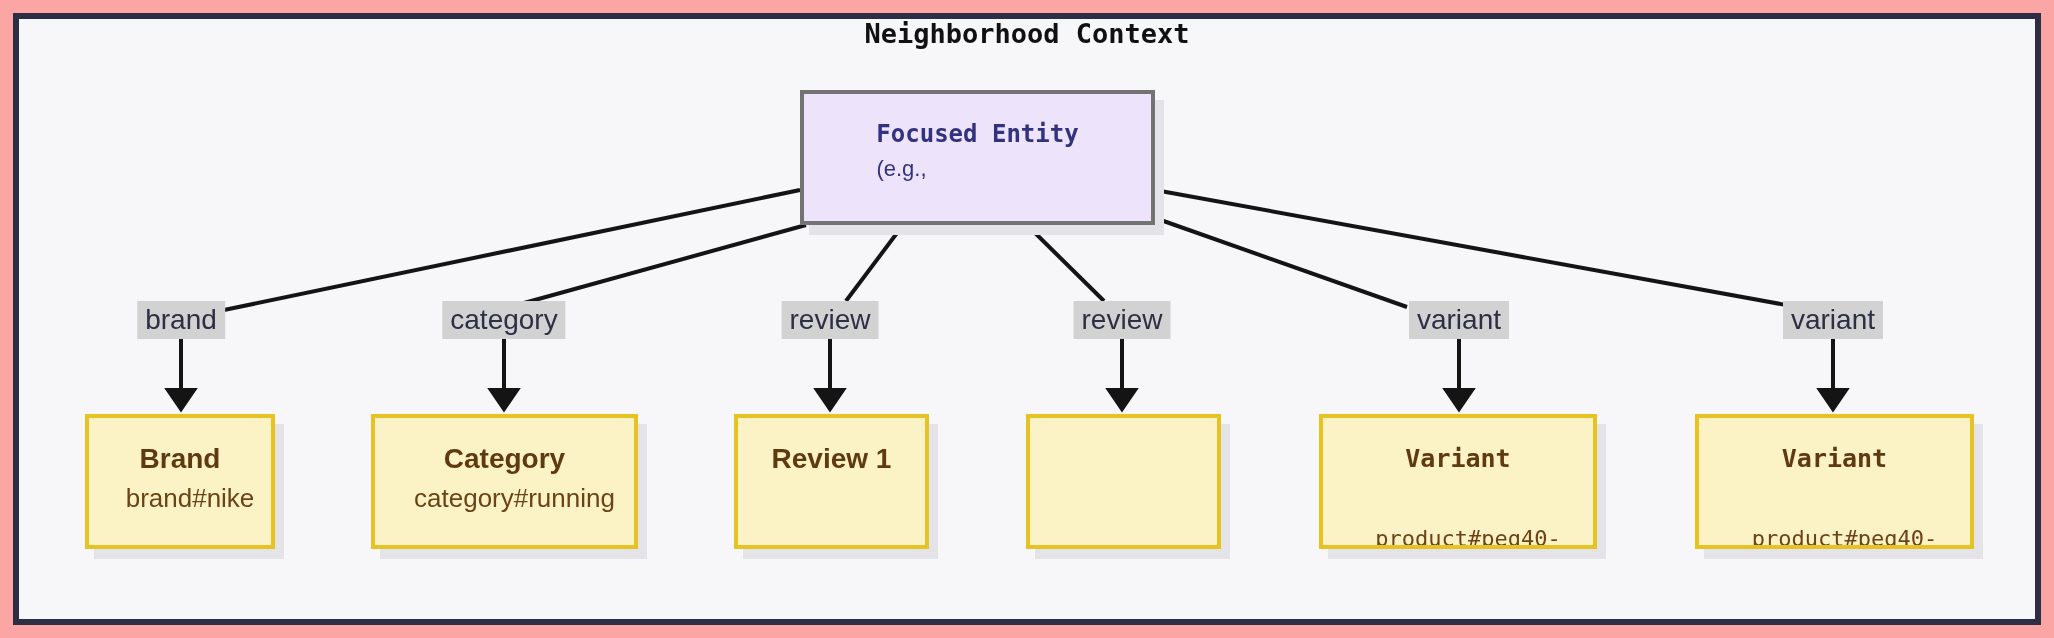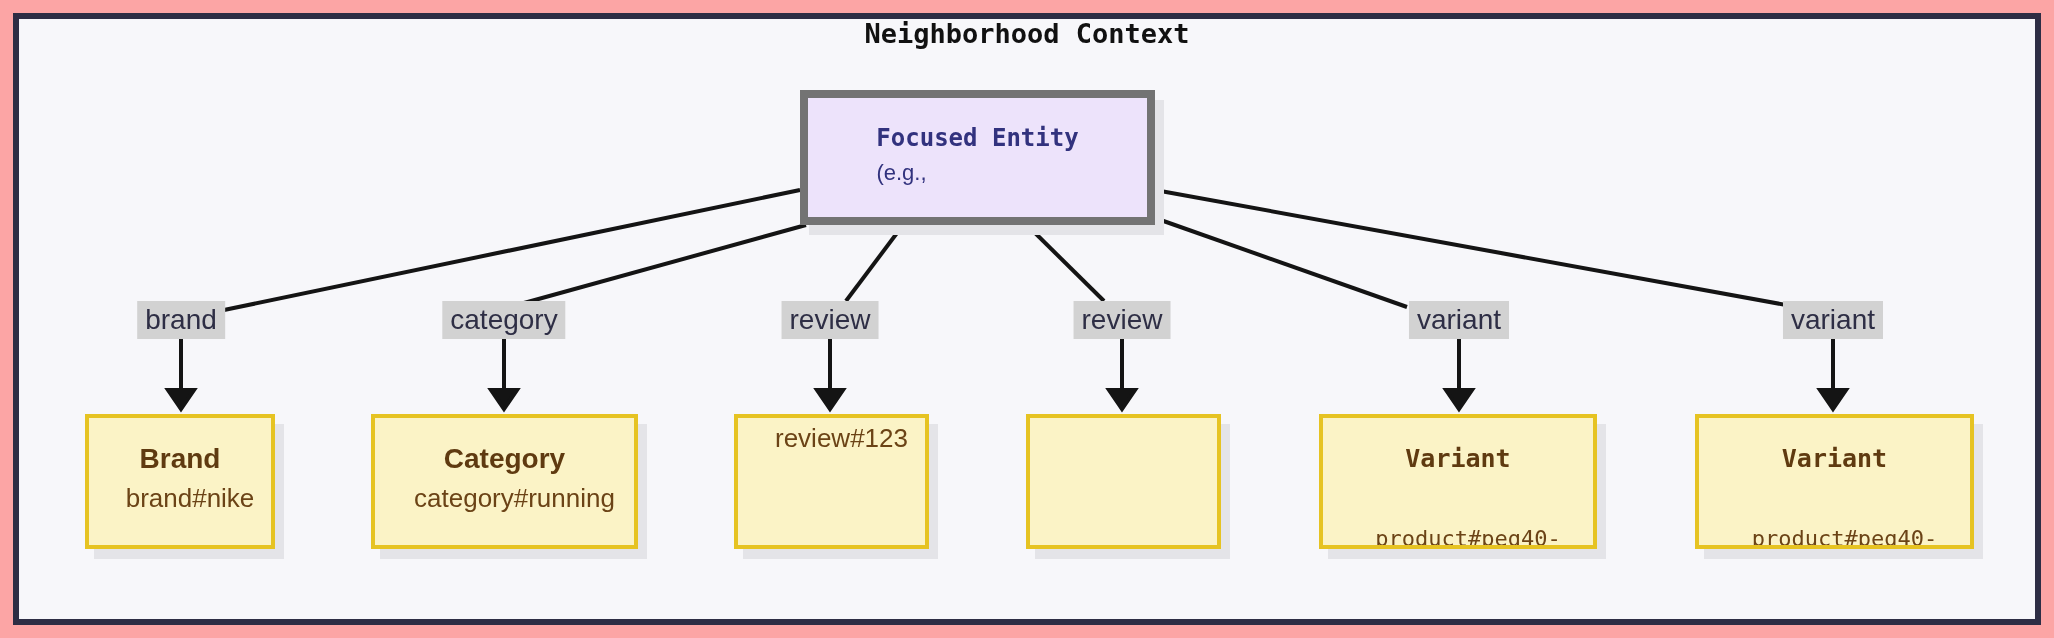--- a/index.html
+++ b/index.html
@@ -12,21 +12,21 @@
     box-sizing:border-box; background:#f7f7fa; border:6px solid #2d2d44;
   }
   .diagram-title {
     position:absolute; left:1027px; top:16px; transform:translateX(-50%);
     font-family:"DejaVu Sans Mono", monospace; font-weight:700;
     font-size:27px; line-height:36px; color:#111111; white-space:nowrap;
   }
   svg.edges { position:absolute; left:0; top:0; pointer-events:none; }
   .focused {
     position:absolute; left:800px; top:90px; width:355px; height:135px;
-    box-sizing:border-box; background:#ede3fb; border:8px solid #737373;
+    box-sizing:border-box; background:#ede3fb; border:4px solid #737373;
     box-shadow:9px 10px 0 #e4e4e8; text-align:center;
   }
   .focused .ftitle {
     margin-top:24px; font-family:"DejaVu Sans Mono", monospace; font-weight:600;
     font-size:24px; line-height:32px; color:#32327e; white-space:nowrap;
   }
   .focused .fsub {
     margin-top:4px; margin-right:152px; font-size:22px; line-height:30px;
     color:#32327e; white-space:nowrap;
   }
@@ -101,21 +101,21 @@
     <div class="ntitle">Brand</div>
     <div class="nid">brand#nike</div>
   </div>
 
   <div class="node" style="left:371px;width:267px;">
     <div class="ntitle">Category</div>
     <div class="nid">category#running</div>
   </div>
 
   <div class="node" style="left:734px;width:195px;">
-    <div class="nid">review#123</div>
+    <div class="ntitle">Review 1</div>
   </div>
 
   <div class="node" style="left:1026px;width:195px;">
   </div>
 
   <div class="node mono" style="left:1319px;width:278px;">
     <div class="ntitle">Variant</div>
     <div class="nid">product#peg40-</div>
   </div>
 

